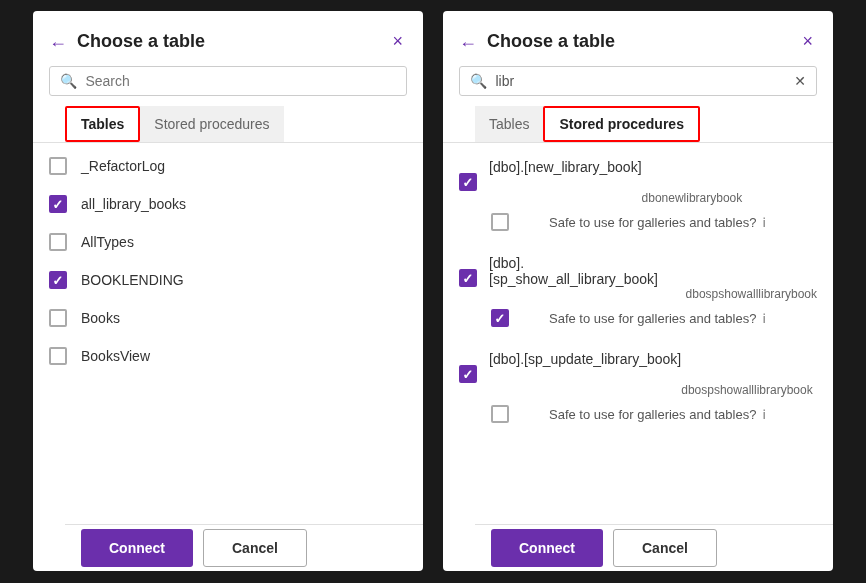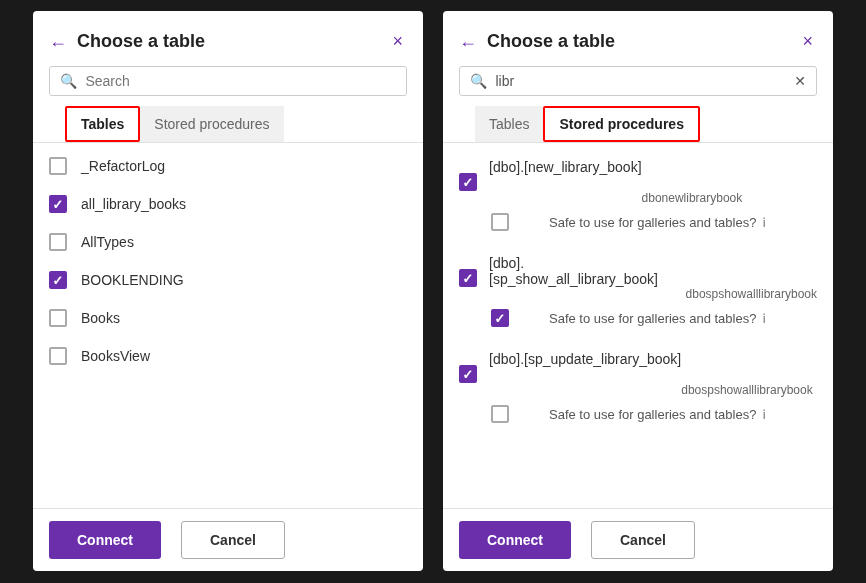--- a/index.html
+++ b/index.html
@@ -146,24 +146,25 @@
       content: '✓';
       color: #fff;
       font-size: 13px;
       font-weight: bold;
     }
     .item-label {
       font-size: 14px;
       color: #333;
     }
     .panel-footer {
-      padding: 12px 16px;
-      display: flex;
-      gap: 20px;
+      padding: 4px 16px;
+      display: flex;
+      gap: 10px;
       border-top: 1px solid #e0e0e0;
+      margin-left: 32px;
     }
     .btn-connect {
       background: #6b2fac;
       color: #fff;
       border: none;
       border-radius: 3px;
       padding: 10px 28px;
       font-size: 14px;
       font-weight: 600;
       cursor: pointer;

